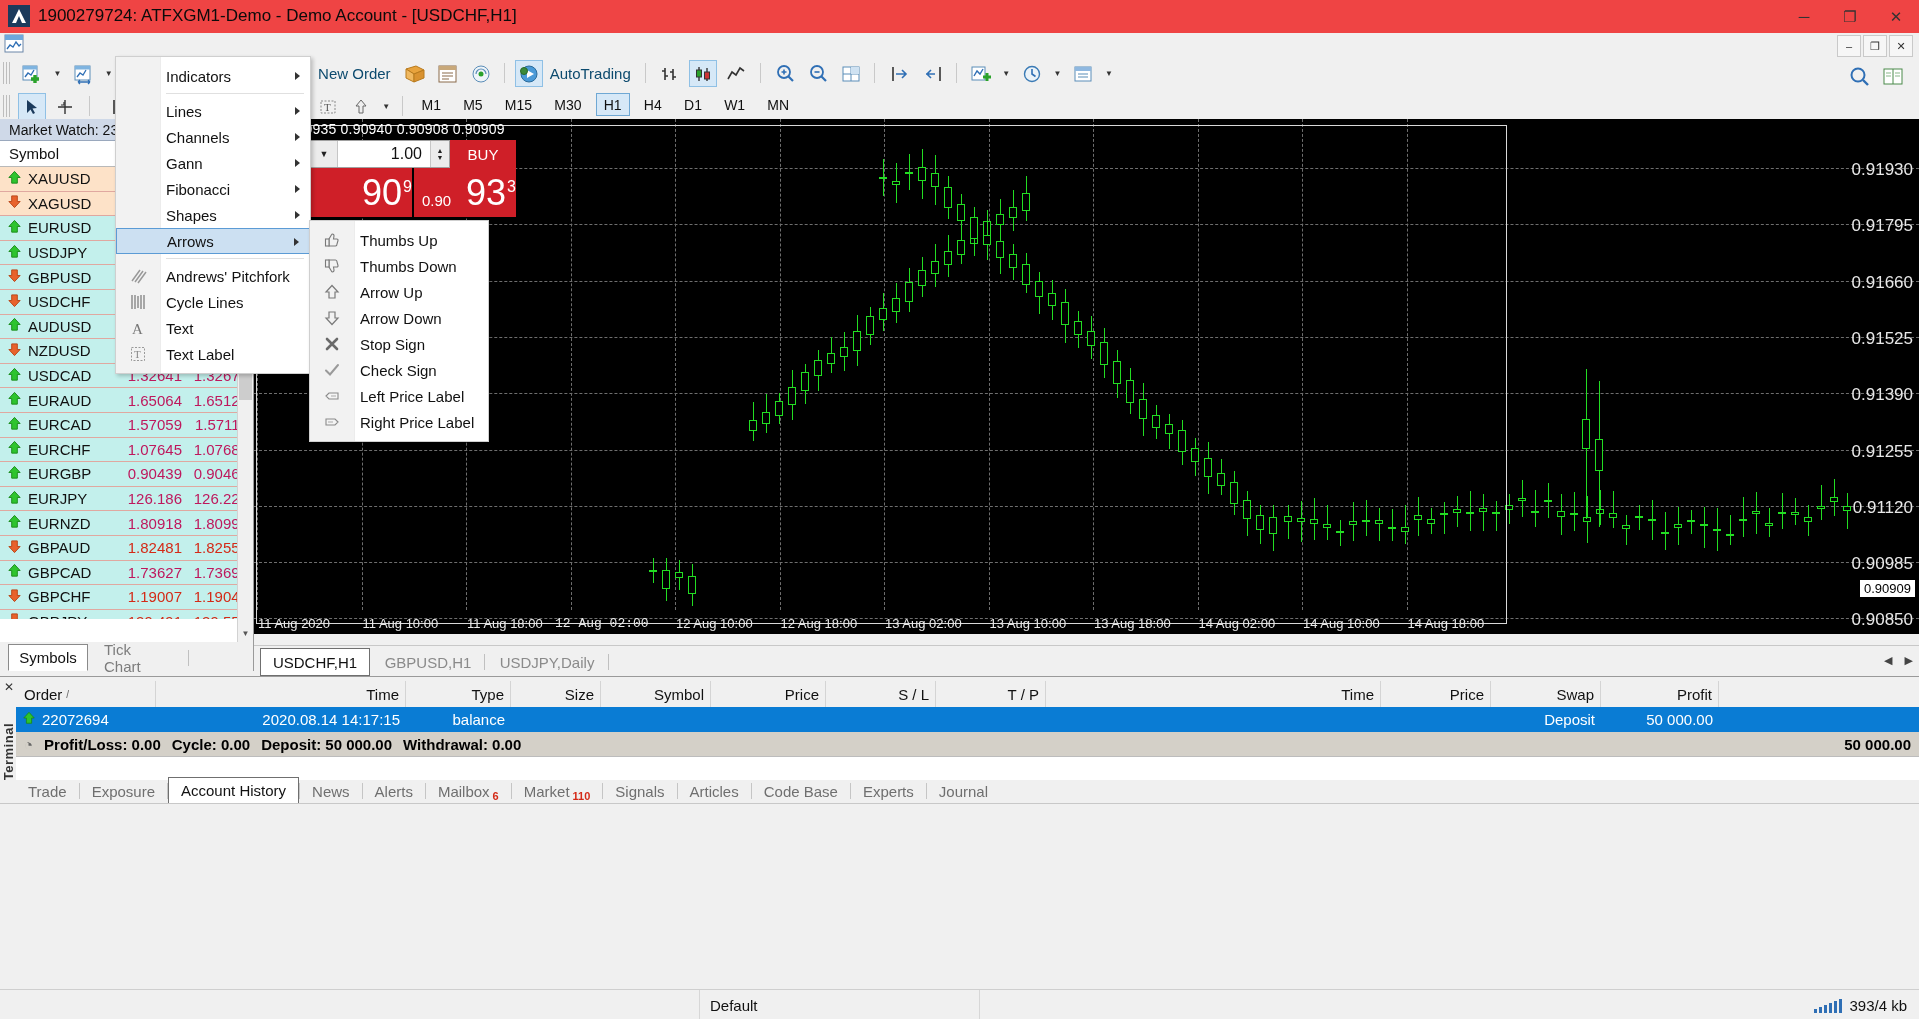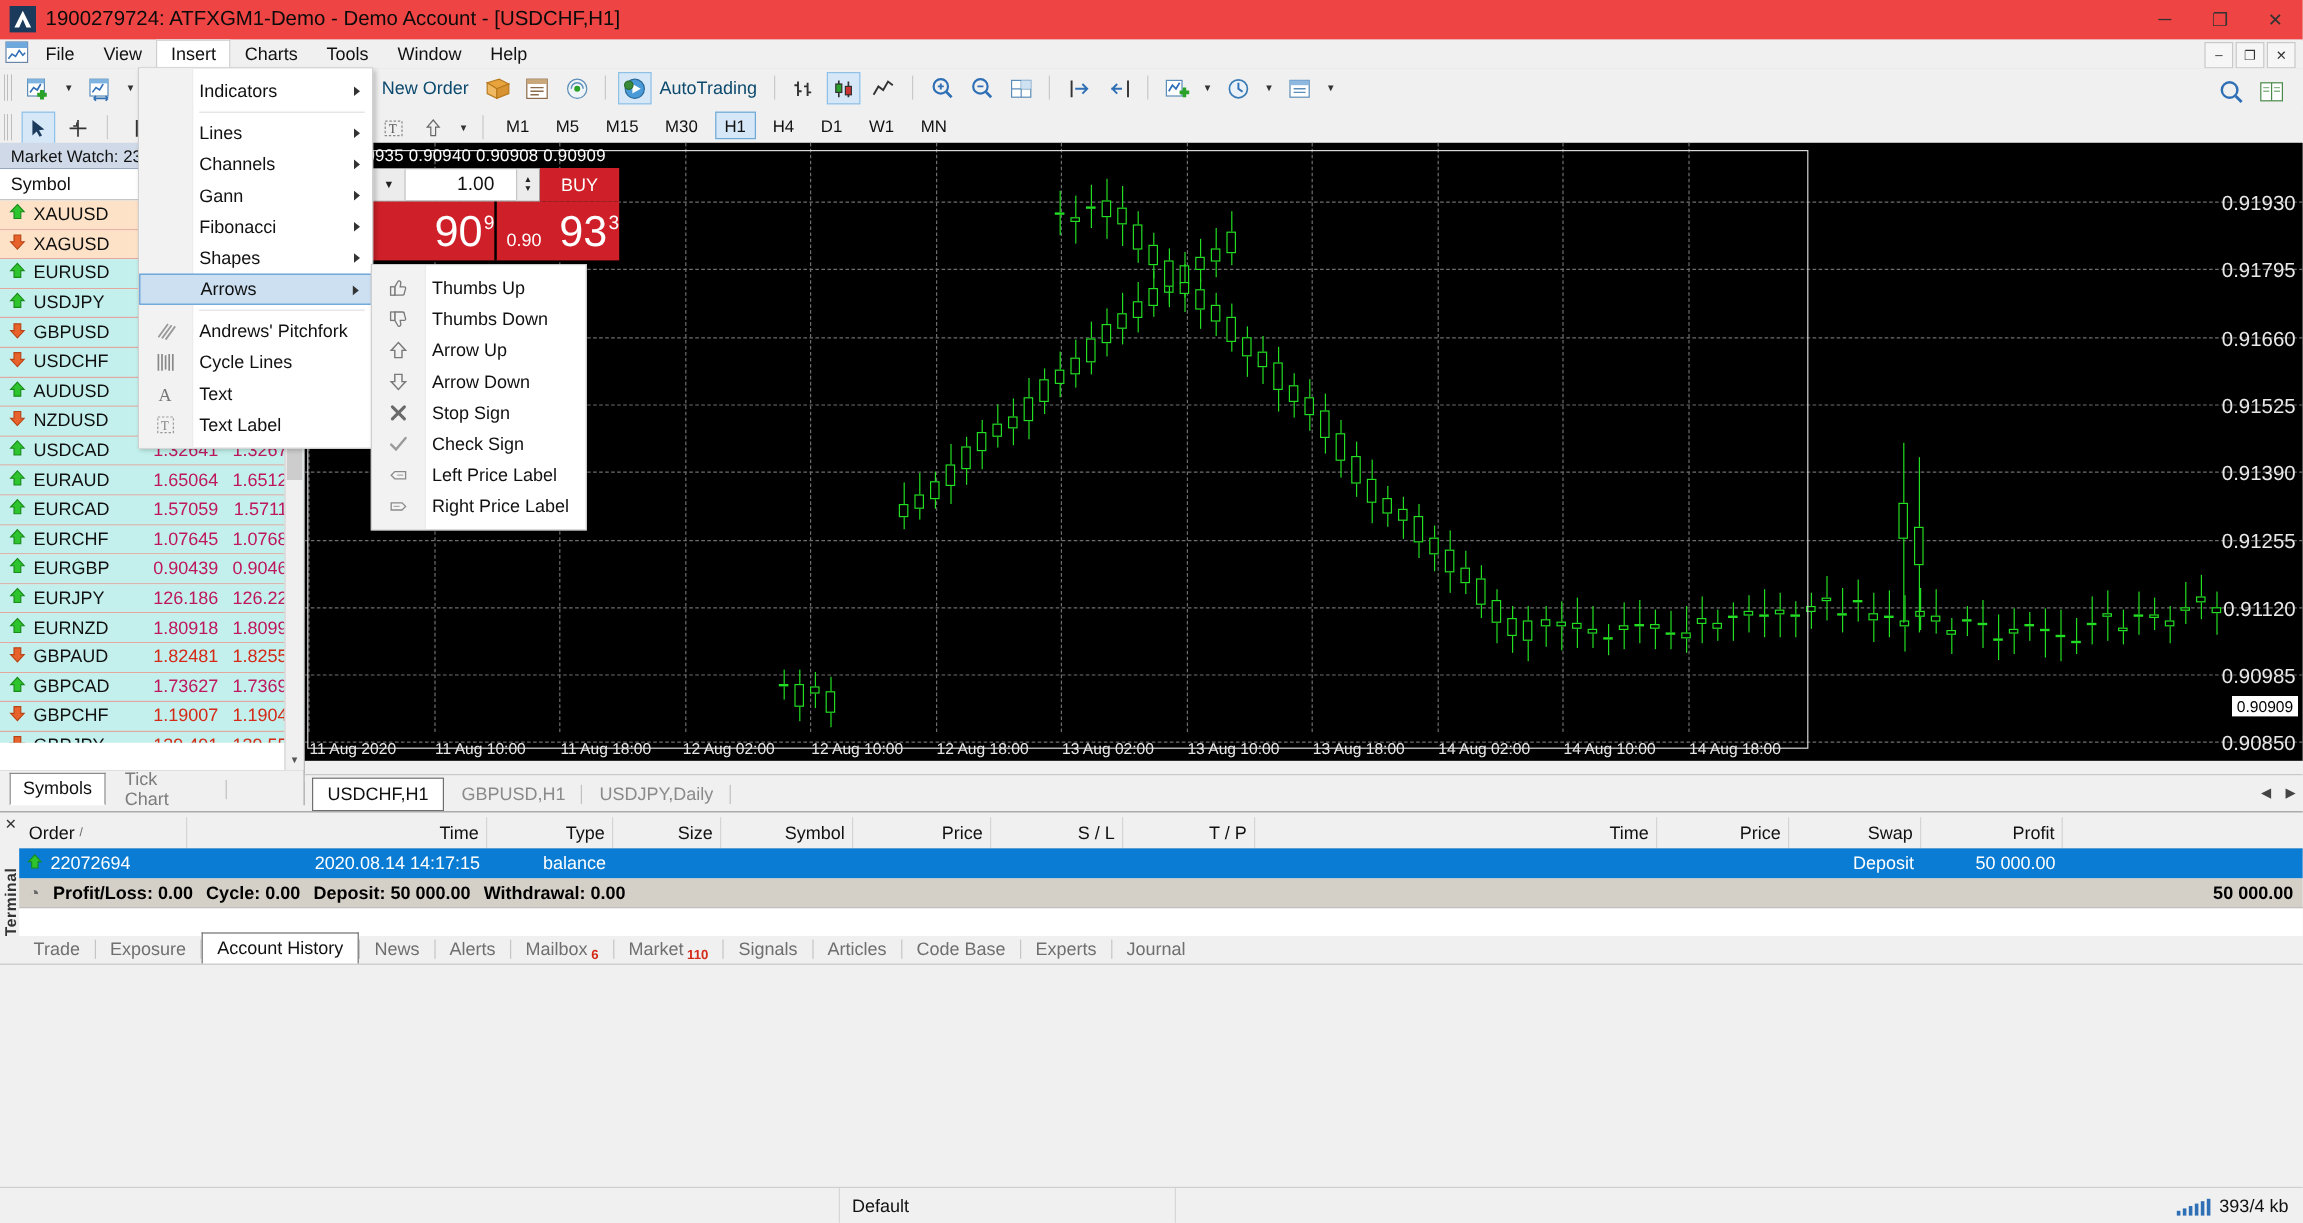--- a/index.html
+++ b/index.html
@@ -86,21 +86,21 @@
   .ybox{position:absolute;right:4px;background:#ffffff;color:#000;font-size:13px;padding:1px 4px;}
   .wick{position:absolute;width:1px;background:#22dd22;}
   .cbody{position:absolute;background:#000;border:1px solid #22dd22;box-sizing:border-box;}
 
   
   .oct{position:absolute;left:56px;top:21px;width:206px;height:77px;}
   .oct-top{position:absolute;left:0;top:0;width:206px;height:28px;display:flex;}
   .oct-sell-lbl,.oct-buy-lbl{display:flex;align-items:center;justify-content:center;background:#cf1f28;color:#fff;font-size:15px;}
   .oct-vol{width:140px;height:28px;display:flex;align-items:stretch;border:1px solid #a0a0a0;box-sizing:border-box;background:#fff;}
   .oct-vdrop{width:26px;background:#ececec;border-right:1px solid #c6c6c6;display:flex;align-items:center;justify-content:center;font-size:9px;color:#222;}
-  .oct-vval{flex:1;display:flex;align-items:center;justify-content:flex-end;padding-right:18px;font-size:16px;color:#111;}
+  .oct-vval{flex:1;display:flex;align-items:center;justify-content:flex-end;padding-right:8px;font-size:16px;color:#111;}
   .oct-vspin{width:18px;background:#ececec;border-left:1px solid #c6c6c6;display:flex;flex-direction:column;align-items:center;justify-content:center;font-size:7px;color:#222;}
   .oct-btn{height:28px;display:flex;align-items:center;justify-content:center;background:#cf1f28;color:#fff;font-size:15px;}
   .oct-prices{position:absolute;left:0;top:28px;width:206px;height:49px;display:flex;}
   .oct-p{flex:1;background:#cf1f28;color:#fff;display:flex;align-items:flex-end;justify-content:flex-end;position:relative;}
   .oct-p + .oct-p{border-left:2px solid #000;}
   .big{font-size:36px;line-height:36px;font-weight:400;padding-bottom:6px;}
   .small{font-size:16px;line-height:16px;padding-bottom:22px;padding-left:1px;}
   .pre{font-size:15px;position:absolute;left:8px;bottom:8px;}
 
   
@@ -169,29 +169,20 @@
     </div>
   </div>
 
   <div class="menubar">
     <div class="mb-appicon">
       <svg width="20" height="19" viewBox="0 0 20 19">
         <rect x="1" y="1" width="18" height="17" fill="#ffffff" stroke="#6a86a8"></rect>
         <rect x="1" y="1" width="18" height="5" fill="#6ea8dc"></rect>
         <path d="M3 15 L6 11 L9 13 L12 8 L15 12 L17 10" stroke="#2f6fb5" fill="none" stroke-width="1.3"></path>
       </svg>
-    </div>
-    <div class="mb-items">
-      <div class="mb-item">File</div>
-      <div class="mb-item">View</div>
-      <div class="mb-item open">Insert</div>
-      <div class="mb-item">Charts</div>
-      <div class="mb-item">Tools</div>
-      <div class="mb-item">Window</div>
-      <div class="mb-item">Help</div>
     </div>
     <div class="mb-right">
       <div class="mb-rbtn">–</div>
       <div class="mb-rbtn">❐</div>
       <div class="mb-rbtn">✕</div>
     </div>
   </div>
 
   <div class="toolbar1">
     <span class="grip"></span>
@@ -887,21 +878,21 @@
           <div class="cbody" style="left: 1328px; top: 300px; width: 8px; height: 30px;"></div>
           <div class="wick" style="left: 1345px; top: 262px; height: 146px;"></div>
           <div class="cbody" style="left: 1341px; top: 320px; width: 8px; height: 32px;"></div>
         </div>
       <div class="chart-border"></div>
       <div class="chart-quote">,H1  0.90935 0.90940 0.90908 0.90909</div>
       <div class="xlabels" id="xLabels">
           <div class="xlab" style="left: 4px;">11 Aug 2020</div>
           <div class="xlab" style="left: 108.5px;">11 Aug 10:00</div>
           <div class="xlab" style="left: 213px;">11 Aug 18:00</div>
-          <div class="xlab" style="left: 315px;">12 Aug 02:00</div>
+          <div class="xlab" style="left: 301px; font-family: Liberation Mono, monospace;">12 Aug 02:00</div>
           <div class="xlab" style="left: 422px;">12 Aug 10:00</div>
           <div class="xlab" style="left: 526.5px;">12 Aug 18:00</div>
           <div class="xlab" style="left: 631px;">13 Aug 02:00</div>
           <div class="xlab" style="left: 735.5px;">13 Aug 10:00</div>
           <div class="xlab" style="left: 840px;">13 Aug 18:00</div>
           <div class="xlab" style="left: 944.5px;">14 Aug 02:00</div>
           <div class="xlab" style="left: 1049px;">14 Aug 10:00</div>
           <div class="xlab" style="left: 1153.5px;">14 Aug 18:00</div>
         </div>
       <div class="yaxis" id="yAxis">

